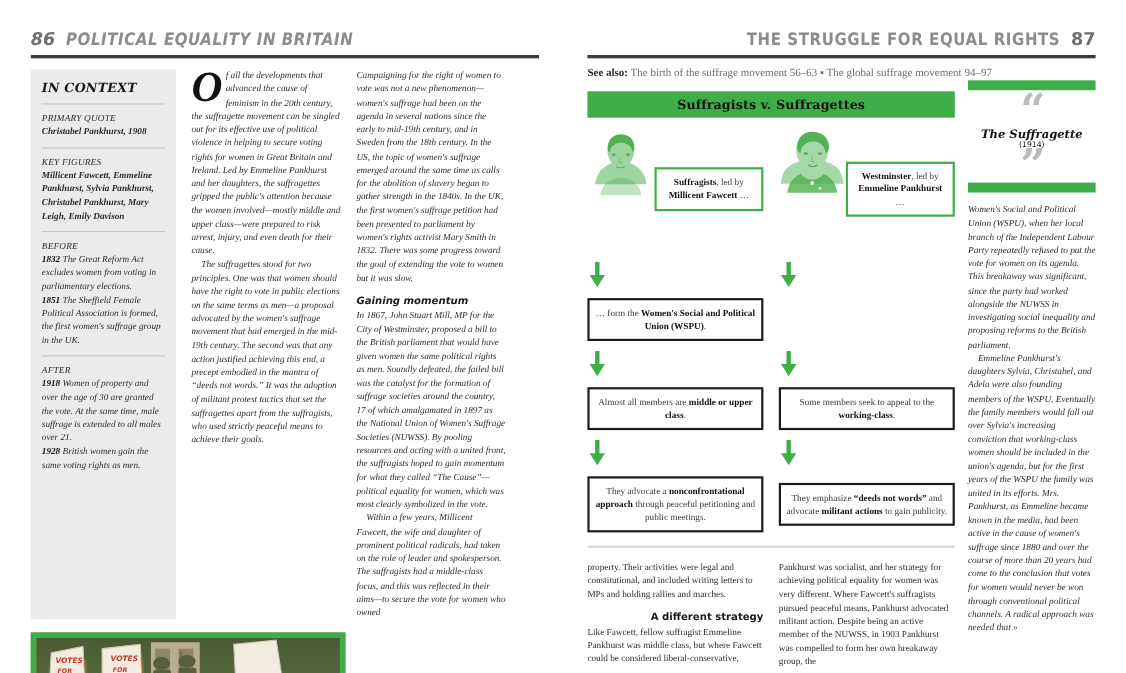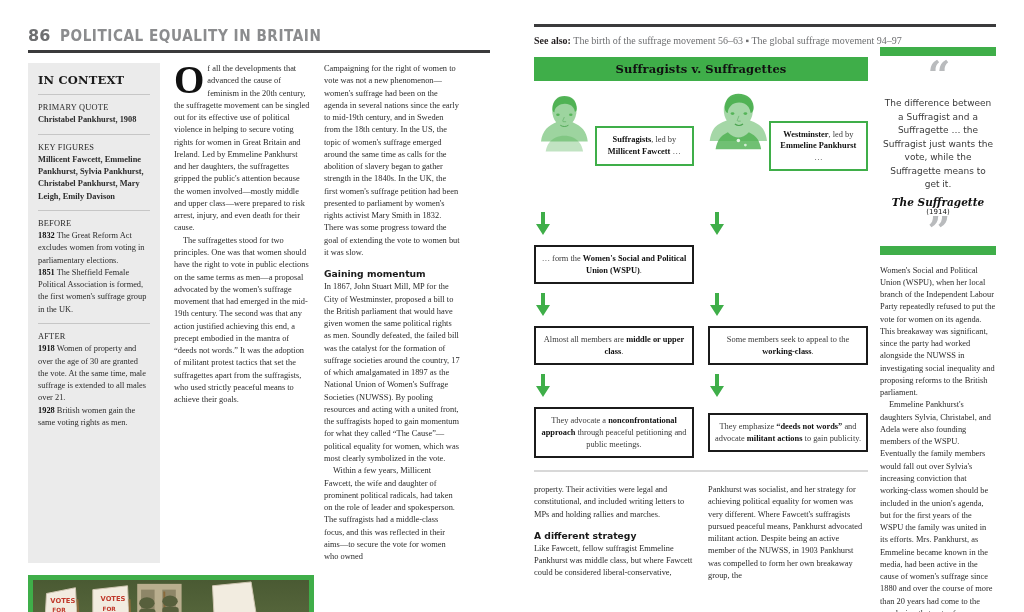--- a/index.html
+++ b/index.html
@@ -4,21 +4,21 @@
 <style>
   html,body{margin:0;padding:0;}
   body{
     width:1024px;height:612px;overflow:hidden;
     background:#ffffff;
     font-family:"Liberation Serif", serif;
     color:#231f20;
   }
   .spread{position:relative;width:1024px;height:612px;display:flex;background:#fff;}
   .page{position:relative;height:612px;box-sizing:border-box;}
-  .page-left{width:512px;padding:18px 22px 14px 28px;}
+  .page-left{width:512px;padding:18px 22px 14px 28px;font-style:italic;}
   .page-right{width:512px;padding:18px 28px 14px 22px;}
 
   
   .runhead{display:flex;align-items:flex-end;gap:10px;height:26px;}
   .runhead.right{justify-content:flex-end;}
   .folio{
     font-family:"DejaVu Sans", sans-serif;
     font-weight:bold;font-size:16px;color:#6e6f71;letter-spacing:0px;
     line-height:1;
   }
@@ -129,29 +129,29 @@
   .quote-src{
     font-family:"DejaVu Serif", serif;
     font-style:italic;font-weight:bold;font-size:10.5px;color:#111;
   }
   .quote-year{
     font-family:"DejaVu Sans", sans-serif;
     font-weight:normal;font-size:7px;color:#111;margin-top:0;
   }
 
   .rightcol-text{margin-top:10px;}
-  .rightcol-text p{font-size:8.4px;line-height:1.46;margin:0;color:#2b2b2b;}
+  .rightcol-text p{font-size:8.4px;line-height:1.46;margin:0;color:#2b2b2b;font-style:italic;}
   .rightcol-text p + p{text-indent:9px;}
 
   .bottom-cols{display:flex;gap:14px;margin-top:12px;}
   .bcol{width:160px;}
   .bcol p{font-size:8.4px;line-height:1.46;margin:0;color:#2b2b2b;}
   .bcol h4{
     font-family:"DejaVu Sans", sans-serif;
-    font-size:9.2px;margin:9px 0 2px 0;font-weight:bold;color:#1a1a1a;
+    font-size:9.2px;margin:9px 0 2px 0;font-weight:bold;color:#1a1a1a;text-align:right;
   }
   .right-flex{display:flex;gap:12px;}
 </style>
 </head>
 <body>
 
 <div class="spread">
 
   <div class="page page-left">
 
@@ -304,20 +304,24 @@
             <ellipse cx="248" cy="70" rx="10" ry="4"></ellipse>
           </g>
         </svg>
       </div>
 
     </div>
   </div>
 
   <div class="page page-right">
 
+    <div class="runhead right">
+      <span class="runtitle">THE STRUGGLE FOR EQUAL RIGHTS</span>
+      <span class="folio">87</span>
+    </div>
     <div class="rule dark"></div>
 
     <div class="seealso">
       <b>See also:</b><span> The birth of the suffrage movement 56–63  ▪  The global suffrage movement 94–97</span>
     </div>
 
     <div class="right-flex">
 
       <div>
         <div class="flow">
@@ -454,21 +458,20 @@
           <div class="bcol">
             <p>Pankhurst was socialist, and her strategy for achieving political equality for women was very different. Where Fawcett's suffragists pursued peaceful means, Pankhurst advocated militant action. Despite being an active member of the NUWSS, in 1903 Pankhurst was compelled to form her own breakaway group, the</p>
           </div>
         </div>
       </div>
 
       <div class="quotecol">
         <div class="qbar"></div>
         <div class="quote-body">
           <div class="qmark">“</div>
-          <div class="quote-text">The difference between a Suffragist and a Suffragette … the Suffragist just wants the vote, while the Suffragette means to get it.</div>
           <div class="quote-src">The Suffragette</div>
           <div class="quote-year">(1914)</div>
           <div class="qmark">”</div>
         </div>
         <div class="qbar"></div>
 
         <div class="rightcol-text">
           <p>Women's Social and Political Union (WSPU), when her local branch of the Independent Labour Party repeatedly refused to put the vote for women on its agenda. This breakaway was significant, since the party had worked alongside the NUWSS in investigating social inequality and proposing reforms to the British parliament.</p>
           <p>Emmeline Pankhurst's daughters Sylvia, Christabel, and Adela were also founding members of the WSPU. Eventually the family members would fall out over Sylvia's increasing conviction that working-class women should be included in the union's agenda, but for the first years of the WSPU the family was united in its efforts. Mrs. Pankhurst, as Emmeline became known in the media, had been active in the cause of women's suffrage since 1880 and over the course of more than 20 years had come to the conclusion that votes for women would never be won through conventional political channels. A radical approach was needed that »</p>
         </div>

